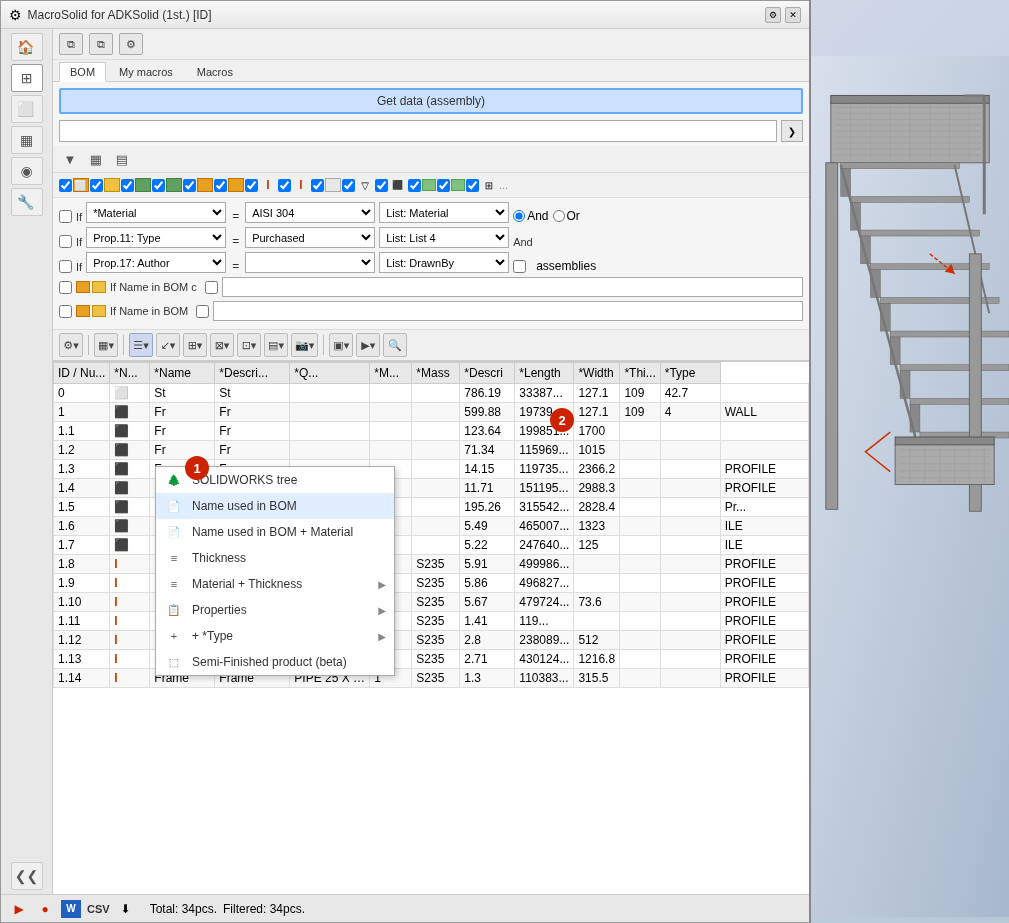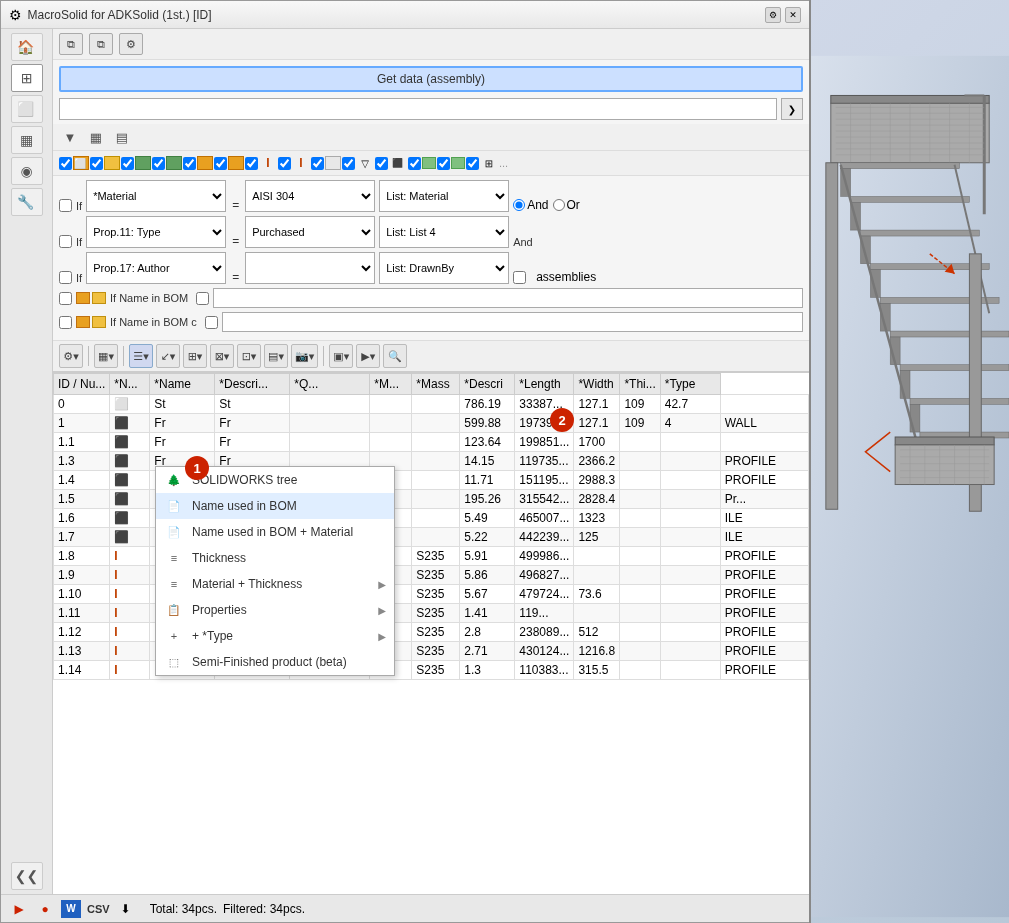--- a/index.html
+++ b/index.html
@@ -248,21 +248,21 @@
       width: 14px; height: 14px;
     }
     
     .cond-label {
       font-size: 11px;
       color: #333;
       white-space: nowrap;
     }
     
     .cond-select {
-      height: 32px;
+      height: 21px;
       border: 1px solid #aaa;
       background: #fff;
       font-size: 11px;
       padding: 0 2px;
     }
     
     .cond-select.wide { width: 140px; }
     .cond-select.medium { width: 130px; }
     
     .cond-eq {
@@ -523,20 +523,25 @@
   </div>
 
   <div class="content-area">
 
     <div class="toolbar-row1">
       <div class="toolbar-btn">⧉</div>
       <div class="toolbar-btn">⧉</div>
       <div class="toolbar-btn">⚙</div>
     </div>
 
+    <div class="tabs-row">
+      <div class="tab active">BOM</div>
+      <div class="tab">My macros</div>
+      <div class="tab">Macros</div>
+    </div>
 
     <div class="get-data-section">
       <button class="get-data-btn">Get data (assembly)</button>
     </div>
 
     <div class="search-row">
       <input class="search-input" type="text" placeholder="" style="">
       <div class="search-btn">❯</div>
     </div>
 
@@ -639,32 +644,32 @@
           <span>assemblies</span>
         </label>
       </div>
 
       <div class="bom-row">
         <input type="checkbox" class="bom-checkbox" style="">
         <div style="display:flex; align-items:center; gap:1px;">
           <div style="width:14px; height:12px; background:#e8a020; border:1px solid #c07010; margin-right:1px;"></div>
           <div style="width:14px; height:12px; background:#f0c040; border:1px solid #c09010;"></div>
         </div>
-        <span class="bom-text">If Name in BOM</span>
+        <span class="bom-text">If Name in BOM c</span>
         <input type="checkbox" class="bom-checkbox" style="margin-left: 4px;">
         <input class="bom-text-input" type="text" style="">
       </div>
 
       <div class="bom-row">
         <input type="checkbox" class="bom-checkbox" style="">
         <div style="display:flex; align-items:center; gap:1px;">
           <div style="width:14px; height:12px; background:#e8a020; border:1px solid #c07010; margin-right:1px;"></div>
           <div style="width:14px; height:12px; background:#f0c040; border:1px solid #c09010;"></div>
         </div>
-        <span class="bom-text">If Name in BOM c</span>
+        <span class="bom-text">If Name in BOM</span>
         <input type="checkbox" class="bom-checkbox" style="margin-left: 4px;">
         <input class="bom-text-input" type="text" style="">
       </div>
     </div>
 
     <div class="main-toolbar">
       <div class="mtb-btn">⚙▾</div>
       <div class="mtb-separator"></div>
       <div class="mtb-btn">▦▾</div>
       <div class="mtb-separator"></div>
@@ -739,20 +744,35 @@
       <td></td>
       <td></td>
       <td>123.64</td>
       <td>199851...</td>
       <td>1700</td>
       <td></td>
       <td></td>
       <td></td>
     </tr>
             <tr>
+      <td>1.2</td>
+      <td><span style="color:#c04000; font-size:12px;">⬛</span></td>
+      <td>Fr</td>
+      <td>Fr</td>
+      <td></td>
+      <td></td>
+      <td></td>
+      <td>71.34</td>
+      <td>115969...</td>
+      <td>1015</td>
+      <td></td>
+      <td></td>
+      <td></td>
+    </tr>
+            <tr>
       <td>1.3</td>
       <td><span style="color:#c04000; font-size:12px;">⬛</span></td>
       <td>Fr</td>
       <td>Fr</td>
       <td></td>
       <td></td>
       <td></td>
       <td>14.15</td>
       <td>119735...</td>
       <td>2366.2</td>
@@ -807,21 +827,21 @@
     </tr>
             <tr>
       <td>1.7</td>
       <td><span style="color:#c04000; font-size:12px;">⬛</span></td>
       <td>Fr</td>
       <td>Fr</td>
       <td></td>
       <td></td>
       <td></td>
       <td>5.22</td>
-      <td>442239...</td>
+      <td>247640...</td>
       <td>125</td>
       <td></td>
       <td></td>
       <td>ILE</td>
     </tr>
             <tr>
       <td>1.8</td>
       <td><span style="color:#c04000; font-weight:bold; font-size:12px;">I</span></td>
       <td>Frame</td>
       <td>Frame</td>

